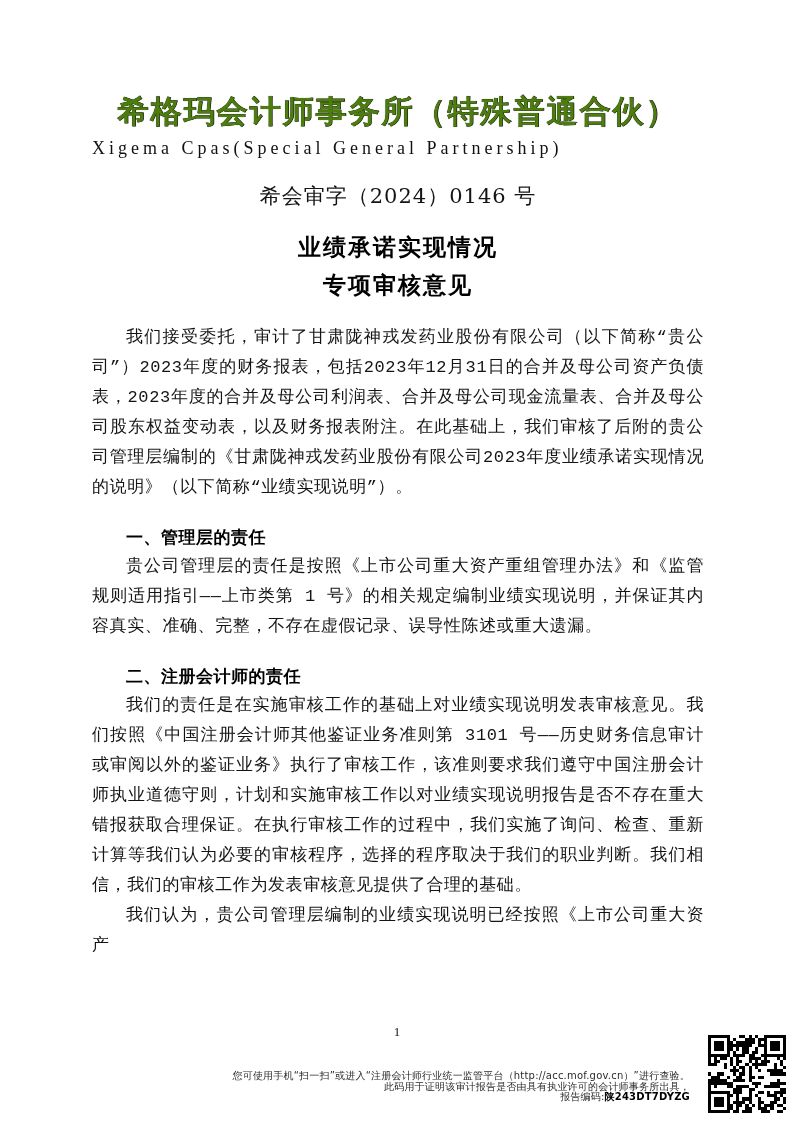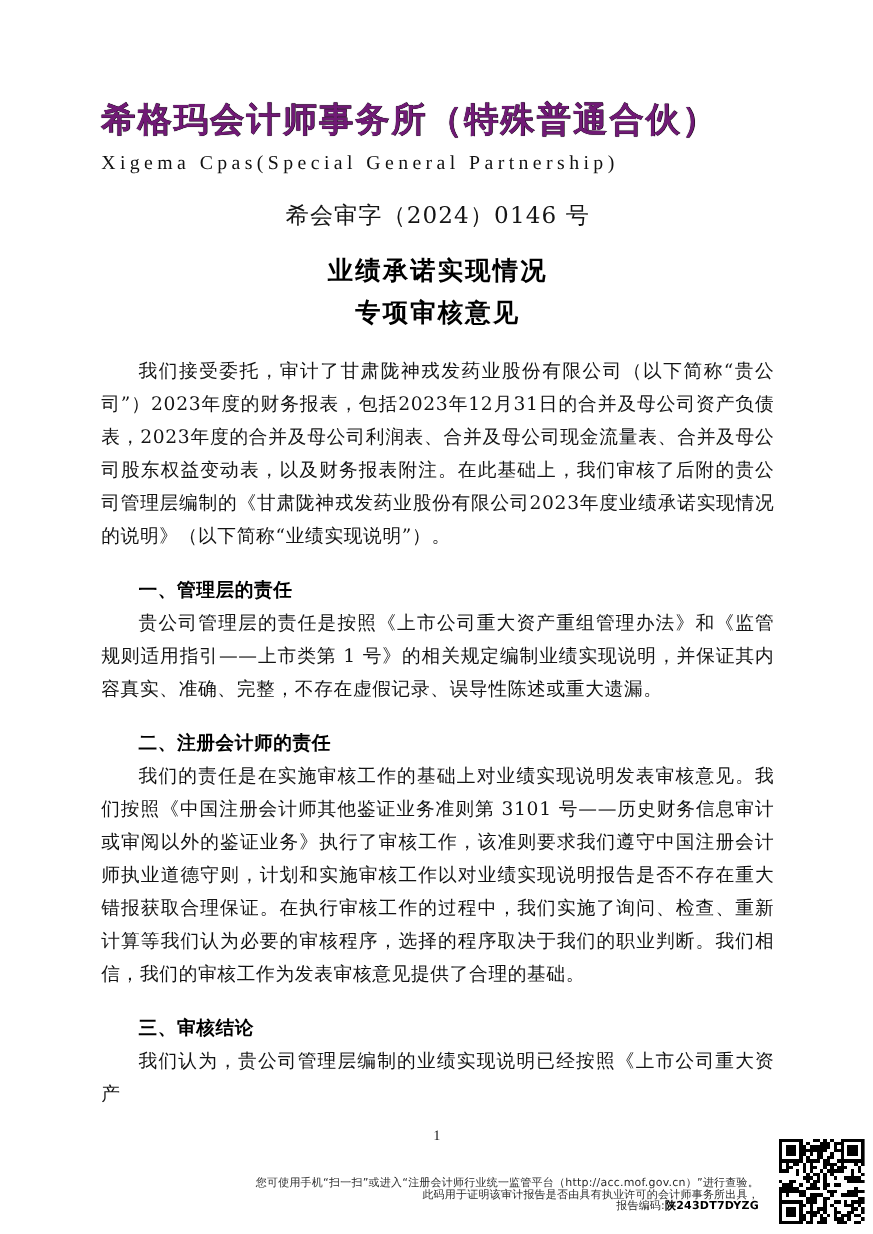--- a/index.html
+++ b/index.html
@@ -8,27 +8,27 @@
     width:794px; height:1122px;
     margin:0 auto;
     background:#ffffff;
     box-sizing:border-box;
     padding:94px 90px 0 92px;
     font-family:"DejaVu Serif", serif;
     color:#141414;
     overflow:hidden;
   }
   .header-cn {
-    text-align:left;
-    font-family:Liberation Mono, monospace;
+    text-align:center;
+    font-family:Liberation Serif, serif;
     font-weight:900;
     font-size:31px;
     line-height:36px;
     letter-spacing:2px;
-    color:#701a75;
+    color:#4d7c0f;
     text-shadow:0 0 0.7px #000, 0.4px 0 0 #000;
     white-space:nowrap;
   }
   .header-en {
     font-family:"Liberation Serif", serif;
     font-size:18px;
     line-height:22px;
     letter-spacing:4px;
     margin-top:7px;
     color:#111;
@@ -60,20 +60,21 @@
     letter-spacing:0.5px;
     color:#000;
   }
   .body-par {
     margin:0;
     font-size:17px;
     line-height:30px;
     text-align:justify;
     text-indent:2em;
     letter-spacing:0.6px;
+    font-family:Liberation Mono, monospace;
   }
   .intro-par { margin-top:19px; }
   .sec-heading {
     margin:19px 0 0 0;
     font-family:"DejaVu Sans", sans-serif;
     font-weight:bold;
     font-size:17px;
     line-height:30px;
     text-indent:2em;
     letter-spacing:0.5px;
@@ -127,21 +128,20 @@
 
 
   <p class="body-par intro-par">我们接受委托，审计了甘肃陇神戎发药业股份有限公司（以下简称“贵公司”）2023年度的财务报表，包括2023年12月31日的合并及母公司资产负债表，2023年度的合并及母公司利润表、合并及母公司现金流量表、合并及母公司股东权益变动表，以及财务报表附注。在此基础上，我们审核了后附的贵公司管理层编制的《甘肃陇神戎发药业股份有限公司2023年度业绩承诺实现情况的说明》（以下简称“业绩实现说明”）。</p>
 
   <div class="sec-heading">一、管理层的责任</div>
   <p class="body-par">贵公司管理层的责任是按照《上市公司重大资产重组管理办法》和《监管规则适用指引——上市类第 1 号》的相关规定编制业绩实现说明，并保证其内容真实、准确、完整，不存在虚假记录、误导性陈述或重大遗漏。</p>
 
   <div class="sec-heading">二、注册会计师的责任</div>
   <p class="body-par">我们的责任是在实施审核工作的基础上对业绩实现说明发表审核意见。我们按照《中国注册会计师其他鉴证业务准则第 3101 号——历史财务信息审计或审阅以外的鉴证业务》执行了审核工作，该准则要求我们遵守中国注册会计师执业道德守则，计划和实施审核工作以对业绩实现说明报告是否不存在重大错报获取合理保证。在执行审核工作的过程中，我们实施了询问、检查、重新计算等我们认为必要的审核程序，选择的程序取决于我们的职业判断。我们相信，我们的审核工作为发表审核意见提供了合理的基础。</p>
 
-  <div class="sec-heading">三、审核结论</div>
   <p class="body-par">我们认为，贵公司管理层编制的业绩实现说明已经按照《上市公司重大资产</p>
 
   <div class="page-number">1</div>
 
   <div class="footer-text">
     <div>您可使用手机“扫一扫”或进入“注册会计师行业统一监管平台（http://acc.mof.gov.cn）”进行查验。</div>
     <div>此码用于证明该审计报告是否由具有执业许可的会计师事务所出具，</div>
     <div><span>报告编码:</span><span class="report-code">陕243DT7DYZG</span></div>
   </div>
 

